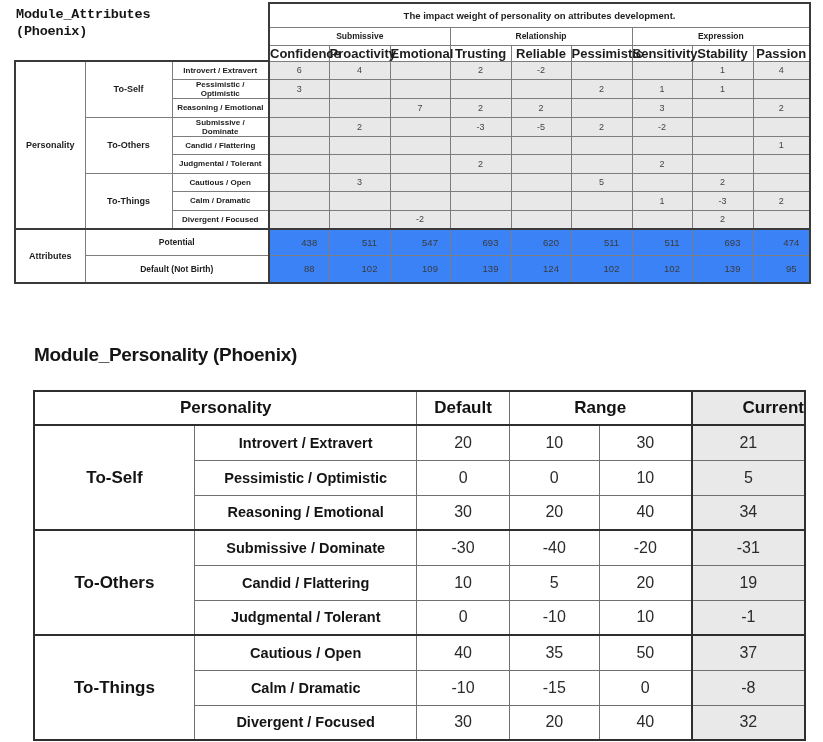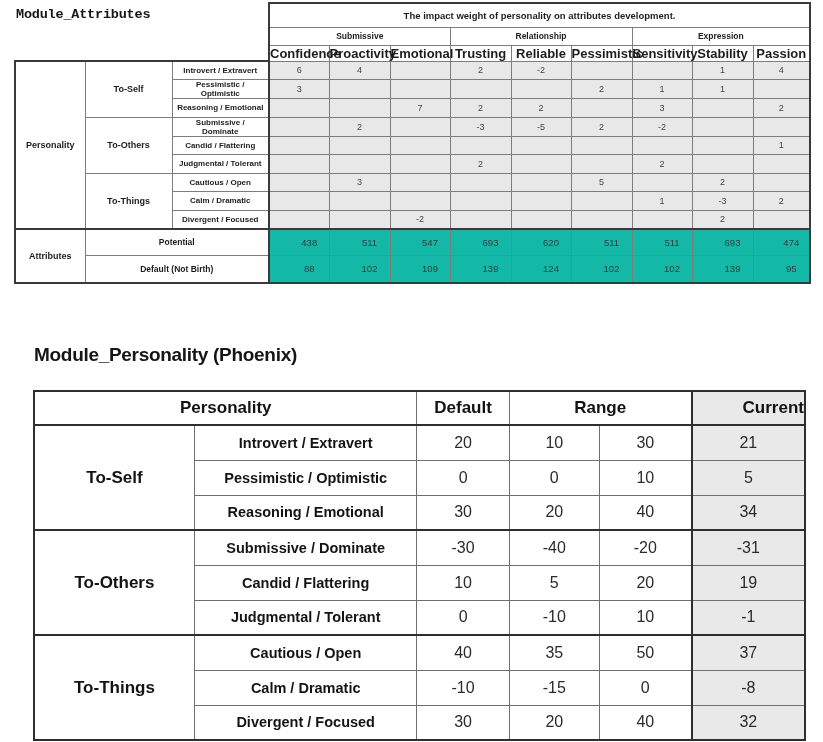--- a/index.html
+++ b/index.html
@@ -72,21 +72,21 @@
   }
   #t1 td.datacell {
     height: 18.5px;
     background: #e8e8e8;
     font-weight: normal;
     font-size: 9px;
     color: #444;
   }
   #t1 td.valcell {
     height: 27px;
-    background: #14b8a6;
+    background: #3b82f6;
     font-weight: normal;
     font-size: 9.5px;
     color: #3a3a3a;
     padding-left: 20px;
   }
   #t1 td.rowlabel {
     font-size: 8px;
     font-weight: bold;
     text-align: center;
     padding: 0 4px;
@@ -176,20 +176,21 @@
     margin-top: 17px;
   }
   #t2 .sec-top { border-top: 2px solid #2e2e2e; }
   #t2 .thickleft { border-left: 2px solid #2e2e2e; }
 </style>
 </head>
 <body>
 
 <div id="title-attributes">
   <div>Module_Attributes</div>
+  <div>(Phoenix)</div>
 </div>
 
 <table id="t1">
   <colgroup>
     <col style="width:70px">
     <col style="width:87px">
     <col style="width:97px">
     <col style="width:60px">
     <col style="width:61px">
     <col style="width:60px">

